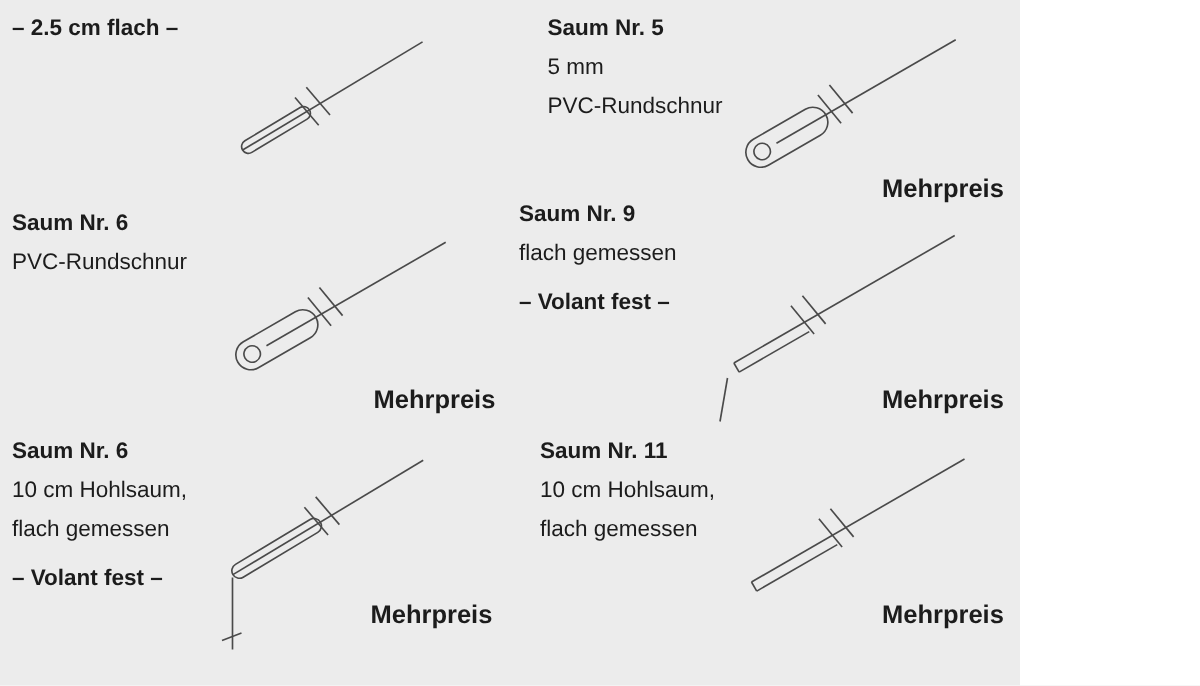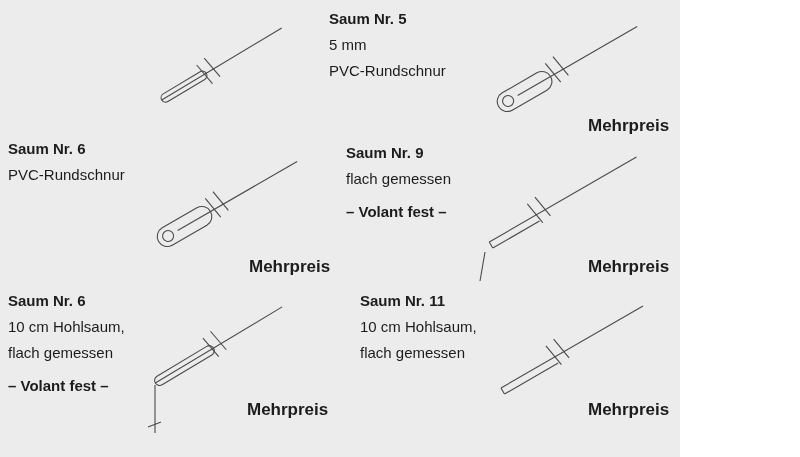--- a/index.html
+++ b/index.html
@@ -32,31 +32,32 @@
     white-space: nowrap;
   }
   svg.drawing { position: absolute; overflow: visible; }
 </style>
 </head>
 <body>
 
 <div class="panel"></div>
 
 <div class="textblock" style="left:8px; top:6px;">
+  <div class="bold">– 2.5 cm flach –</div>
 </div>
 <svg class="drawing" style="left:140px; top:15px;" width="160" height="100" viewBox="0 0 160 100">
   <g transform="rotate(-31 80 50)" stroke="#4a4a4a" stroke-width="1.1" fill="none">
     <line x1="12" y1="50" x2="152" y2="50"></line>
     <rect x="12" y="45.5" width="52" height="9" rx="4.5"></rect>
     <line x1="60" y1="38" x2="64" y2="62"></line>
     <line x1="70" y1="36" x2="74" y2="60"></line>
   </g>
 </svg>
 
-<div class="textblock" style="left:329px; top:6px;">
+<div class="textblock" style="left:365px; top:6px;">
   <div class="title">Saum Nr. 5</div>
   <div>5 mm</div>
   <div>PVC-Rundschnur</div>
 </div>
 <svg class="drawing" style="left:480px; top:15px;" width="175" height="105" viewBox="0 0 175 105">
   <g transform="rotate(-30 87 52)" stroke="#4a4a4a" stroke-width="1.1" fill="none">
     <line x1="30" y1="52" x2="168" y2="52"></line>
     <rect x="8" y="42" width="60" height="20" rx="10"></rect>
     <circle cx="19" cy="52" r="5.5"></circle>
     <line x1="70" y1="38" x2="74" y2="62"></line>
@@ -73,21 +74,21 @@
   <g transform="rotate(-30 87 52)" stroke="#4a4a4a" stroke-width="1.1" fill="none">
     <line x1="30" y1="52" x2="168" y2="52"></line>
     <rect x="8" y="42" width="60" height="20" rx="10"></rect>
     <circle cx="19" cy="52" r="5.5"></circle>
     <line x1="70" y1="38" x2="74" y2="62"></line>
     <line x1="80" y1="36" x2="84" y2="60"></line>
   </g>
 </svg>
 <div class="mehrpreis" style="left:249px; top:257px;">Mehrpreis</div>
 
-<div class="textblock" style="left:346px; top:140px;">
+<div class="textblock" style="left:346px; top:130px;">
   <div class="title">Saum Nr. 9</div>
   <div>flach gemessen</div>
   <div class="bold gap">– Volant fest –</div>
 </div>
 <svg class="drawing" style="left:470px; top:148px;" width="185" height="140" viewBox="0 0 185 140">
   <g transform="rotate(-30 92 52)" stroke="#4a4a4a" stroke-width="1.1" fill="none">
     <line x1="8" y1="52" x2="178" y2="52"></line>
     <line x1="8" y1="59" x2="62" y2="59"></line>
     <line x1="8" y1="52" x2="8" y2="59"></line>
     <line x1="60" y1="38" x2="64" y2="62"></line>

